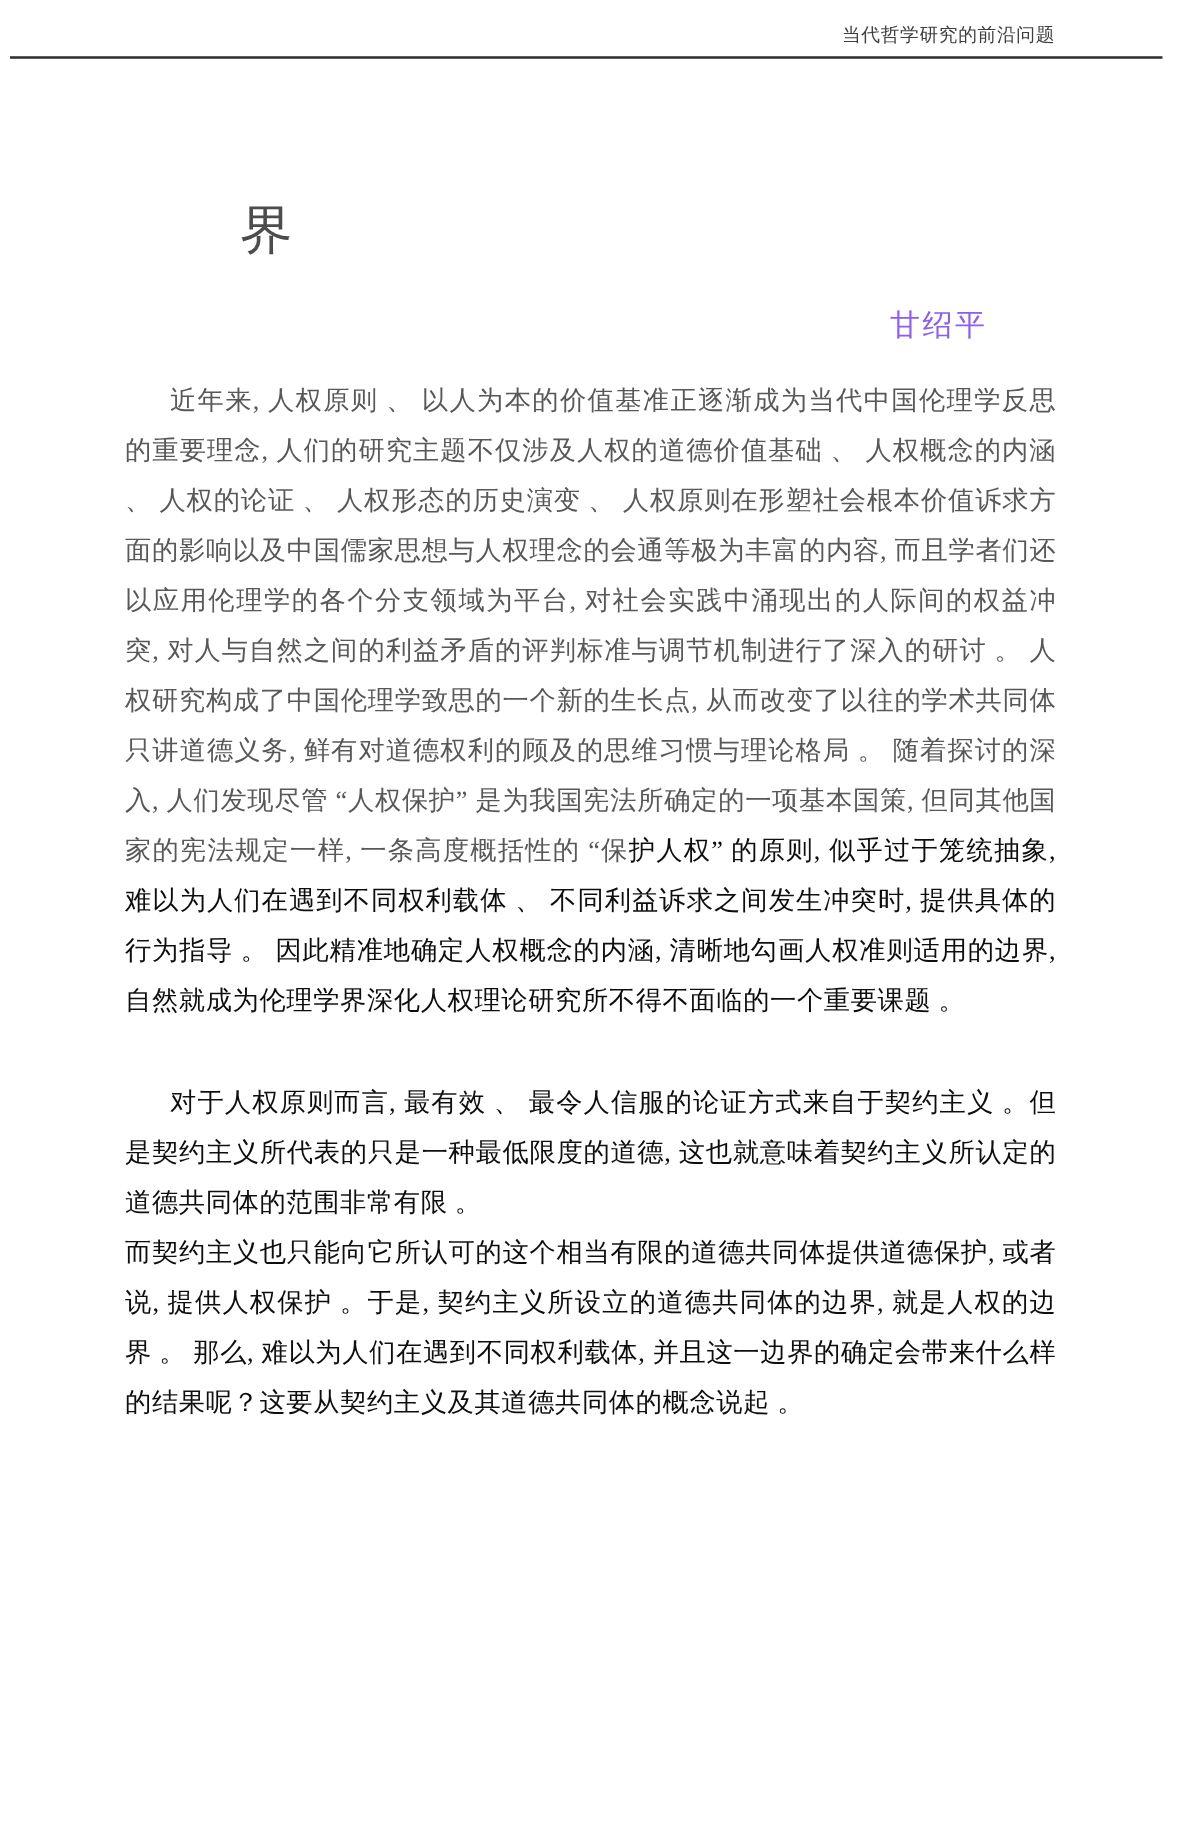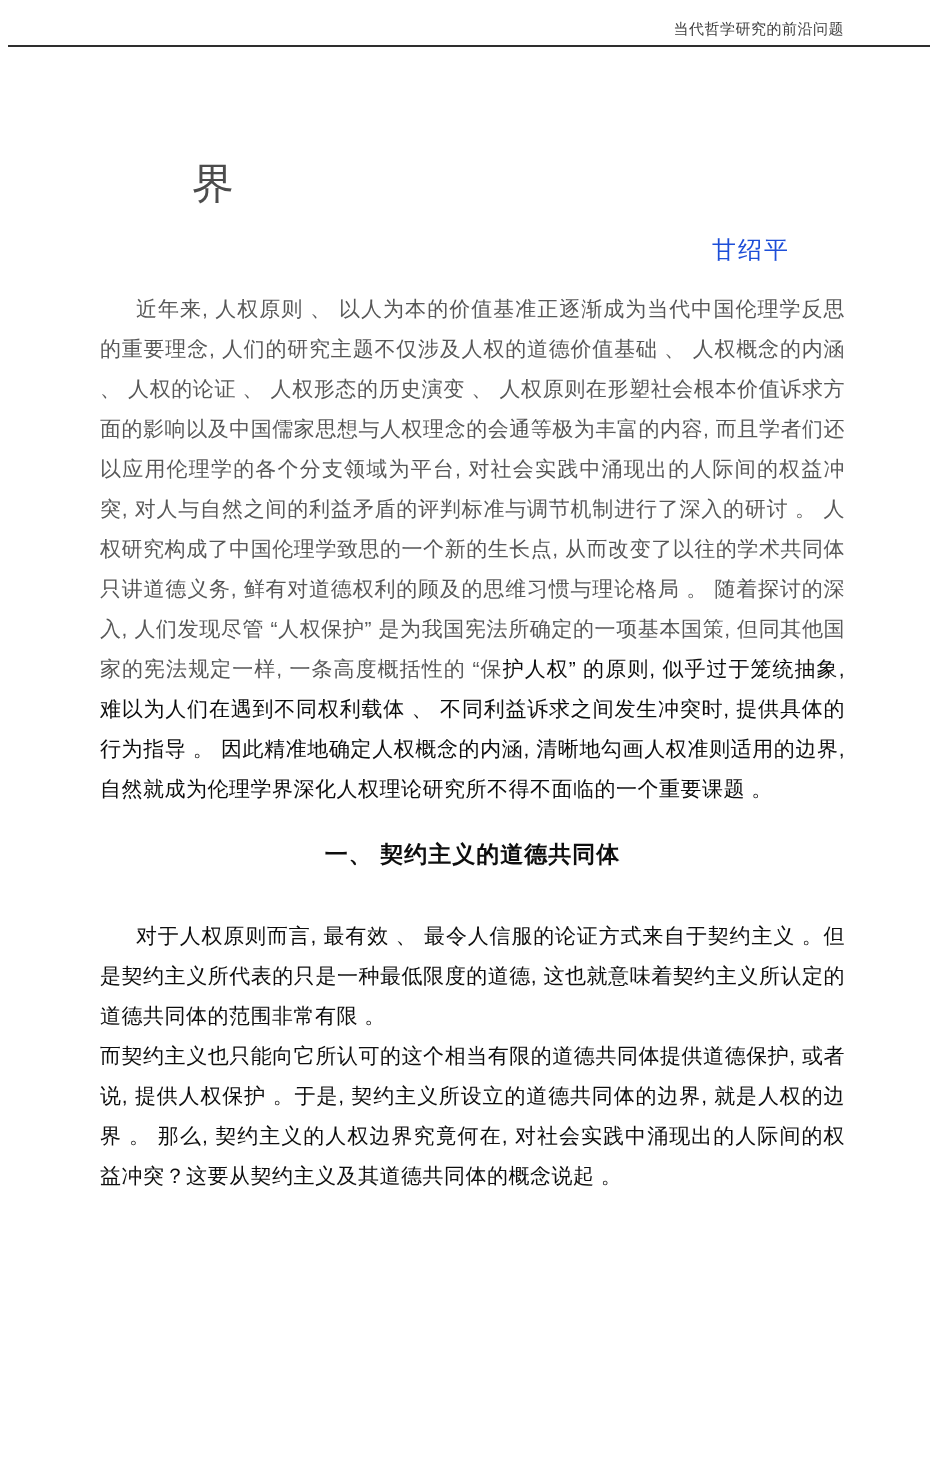--- a/index.html
+++ b/index.html
@@ -36,35 +36,36 @@
     margin: 92px 100px 0 192px;
     font-size: 42px;
     line-height: 90px;
     font-weight: 400;
     color: #4c4c4c;
     letter-spacing: 4px;
   }
   .doc-title .t-line { display: block; }
   
   .author-line {
-    margin-top: 4px;
+    margin-top: 15px;
     padding-right: 160px;
     text-align: right;
     font-size: 24px;
     line-height: 34px;
-    color: #1d4ed8;
+    color: #8b5cf6;
     letter-spacing: 2px;
   }
   
   .body-text {
     margin: 22px 105px 0 100px;
     font-size: 21px;
     line-height: 40px;
     text-align: justify;
     letter-spacing: 0.5px;
+    font-family: Liberation Serif, serif;
   }
   .para {
     margin: 0;
     color: #585858;
   }
   .para.indent { text-indent: 36px; }
   .ink-black { color: #0e0e0e; }
   .section-heading {
     margin: 25px 0 0 0;
     text-align: center;
@@ -95,21 +96,20 @@
   <div class="author-line">
     <span>甘绍平</span>
   </div>
 
   <div class="body-text">
 
     <p class="para indent">
       <span>近年来, 人权原则 、 以人为本的价值基准正逐渐成为当代中国伦理学反思的重要理念, 人们的研究主题不仅涉及人权的道德价值基础 、 人权概念的内涵 、 人权的论证 、 人权形态的历史演变 、 人权原则在形塑社会根本价值诉求方面的影响以及中国儒家思想与人权理念的会通等极为丰富的内容, 而且学者们还以应用伦理学的各个分支领域为平台, 对社会实践中涌现出的人际间的权益冲突, 对人与自然之间的利益矛盾的评判标准与调节机制进行了深入的研讨 。 人权研究构成了中国伦理学致思的一个新的生长点, 从而改变了以往的学术共同体只讲道德义务, 鲜有对道德权利的顾及的思维习惯与理论格局 。 随着探讨的深入, 人们发现尽管 “人权保护” 是为我国宪法所确定的一项基本国策, 但同其他国家的宪法规定一样, 一条高度概括性的 “保</span><span class="ink-black">护人权” 的原则, 似乎过于笼统抽象, 难以为人们在遇到不同权利载体 、 不同利益诉求之间发生冲突时, 提供具体的行为指导 。 因此精准地确定人权概念的内涵, 清晰地勾画人权准则适用的边界, 自然就成为伦理学界深化人权理论研究所不得不面临的一个重要课题 。</span>
     </p>
 
-    <h2 class="section-heading">一、 契约主义的道德共同体</h2>
 
     <p class="para black-para indent">对于人权原则而言, 最有效 、 最令人信服的论证方式来自于契约主义 。但是契约主义所代表的只是一种最低限度的道德, 这也就意味着契约主义所认定的道德共同体的范围非常有限 。</p>
 
-    <p class="para black-para no-indent">而契约主义也只能向它所认可的这个相当有限的道德共同体提供道德保护, 或者说, 提供人权保护 。于是, 契约主义所设立的道德共同体的边界, 就是人权的边界 。 那么, 契约主义的人权边界究竟何在, 对社会实践中涌现出的人际间的权益冲突？这要从契约主义及其道德共同体的概念说起 。</p>
+    <p class="para black-para no-indent">而契约主义也只能向它所认可的这个相当有限的道德共同体提供道德保护, 或者说, 提供人权保护 。于是, 契约主义所设立的道德共同体的边界, 就是人权的边界 。 那么, 难以为人们在遇到不同权利载体, 并且这一边界的确定会带来什么样的结果呢？这要从契约主义及其道德共同体的概念说起 。</p>
 
   </div>
 
 </div>
 
 </body></html>

